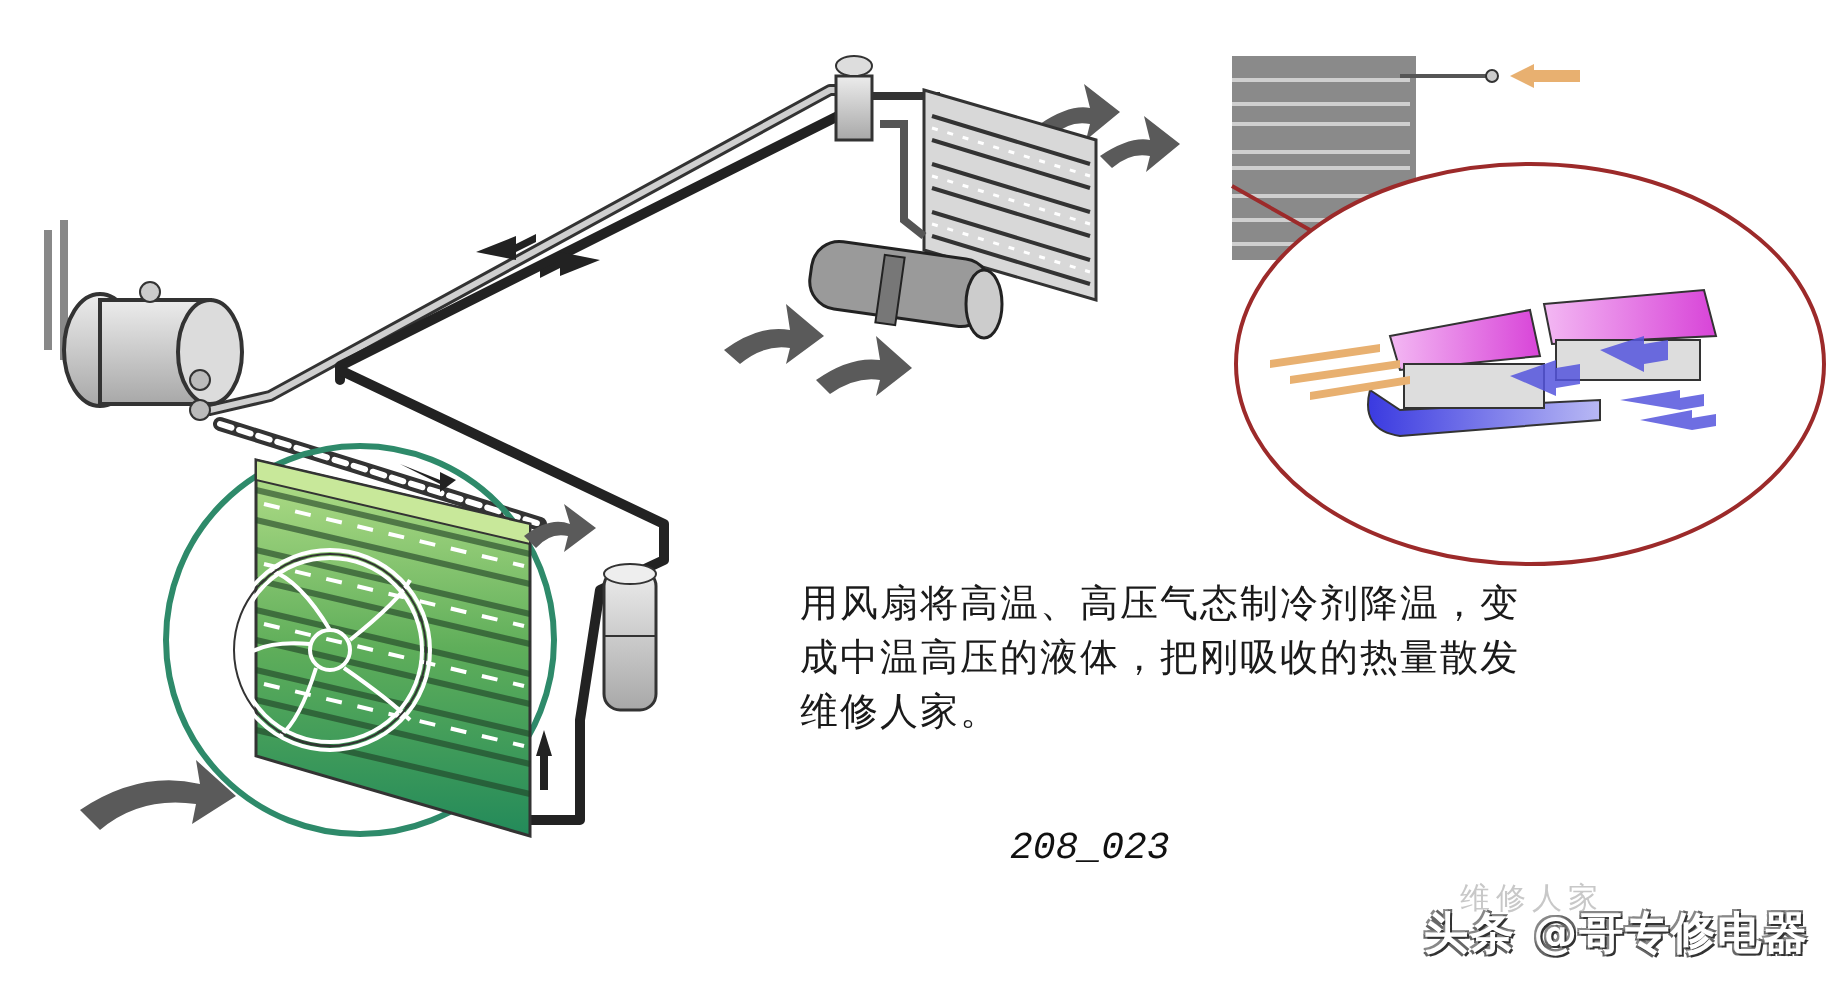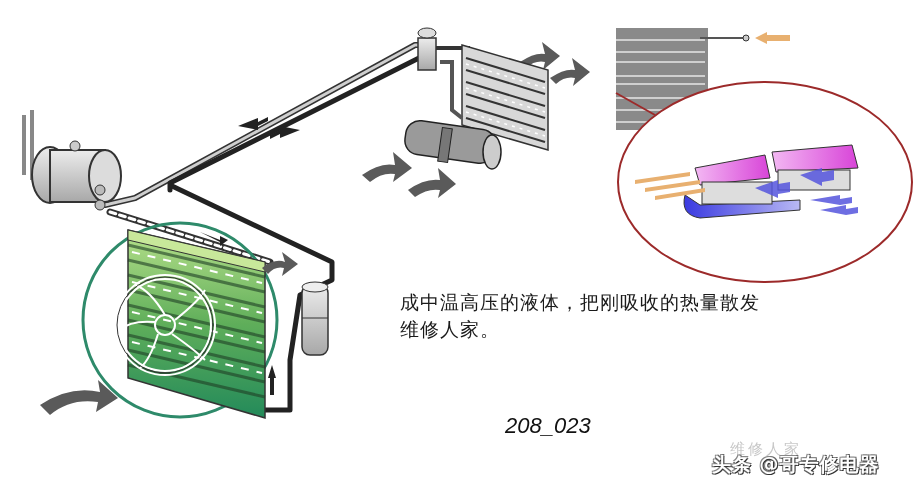--- a/index.html
+++ b/index.html
@@ -1,21 +1,21 @@
 <!DOCTYPE html>
 <html><head>
 <meta charset="utf-8">
 <style>
   html,body{margin:0;padding:0;background:#ffffff;}
   body{width:920px;height:497px;position:relative;overflow:hidden;font-family:"DejaVu Sans",sans-serif;}
   .canvas{position:absolute;left:0;top:0;width:920px;height:497px;}
   .caption{position:absolute;left:400px;top:289px;width:420px;font-family:"DejaVu Serif",serif;font-size:19px;line-height:27px;color:#1a1a1a;letter-spacing:1px;}
-  .figid{position:absolute;left:505px;top:413px;font-family:Liberation Sans, sans-serif;font-style:italic;font-size:22px;color:#111;}
+  .figid{position:absolute;left:505px;top:413px;font-family:Liberation Mono, monospace;font-style:italic;font-size:19px;color:#111;}
   .wm-small{position:absolute;left:730px;top:440px;font-size:15px;color:#c8c8c8;letter-spacing:3px;}
-  .wm{position:absolute;left:712px;top:452px;font-size:19px;font-weight:bold;color:#ffffff;letter-spacing:1px;
+  .wm{position:absolute;left:712px;top:452px;font-size:22px;font-weight:bold;color:#ffffff;letter-spacing:1px;
       text-shadow:1px 1px 0 #333, -1px -1px 0 #888, 1px -1px 0 #666, -1px 1px 0 #666;}
 </style>
 </head>
 <body>
 
 <div class="canvas">
 <svg width="920" height="497" viewBox="0 0 920 497" xmlns="http://www.w3.org/2000/svg">
   <defs>
     <linearGradient id="gGreen" x1="0" y1="0" x2="0" y2="1">
       <stop offset="0" stop-color="#b6e08a"></stop>
@@ -183,20 +183,21 @@
     <g fill="#e8b070">
       <polygon points="635,180 690,172 690,176 635,184"></polygon>
       <polygon points="645,188 700,180 700,184 645,192"></polygon>
       <polygon points="655,196 705,188 705,192 655,200"></polygon>
     </g>
   </g>
 </svg>
 </div>
 
 <div class="caption">
+  <div>用风扇将高温、高压气态制冷剂降温，变</div>
   <div>成中温高压的液体，把刚吸收的热量散发</div>
   <div>维修人家。</div>
 </div>
 
 <div class="figid">208_023</div>
 
 <div class="wm-small">维修人家</div>
 <div class="wm">头条 @哥专修电器</div>
 
 </body></html>

